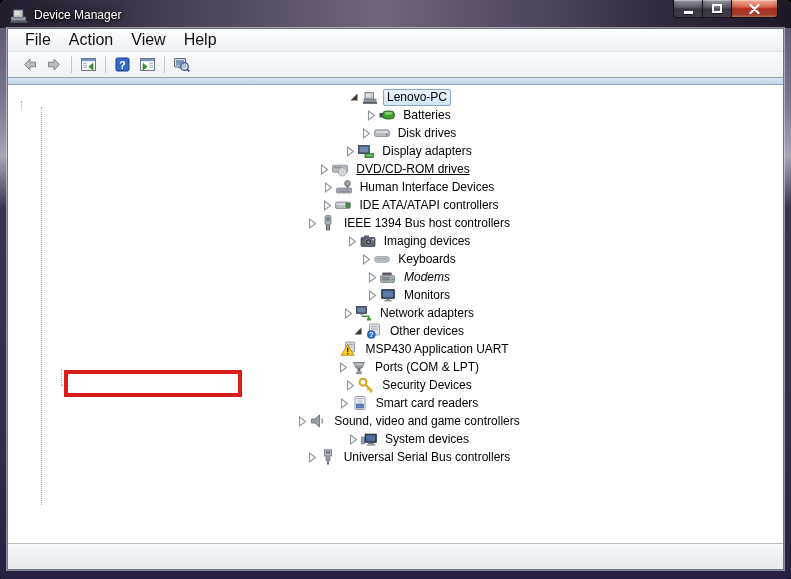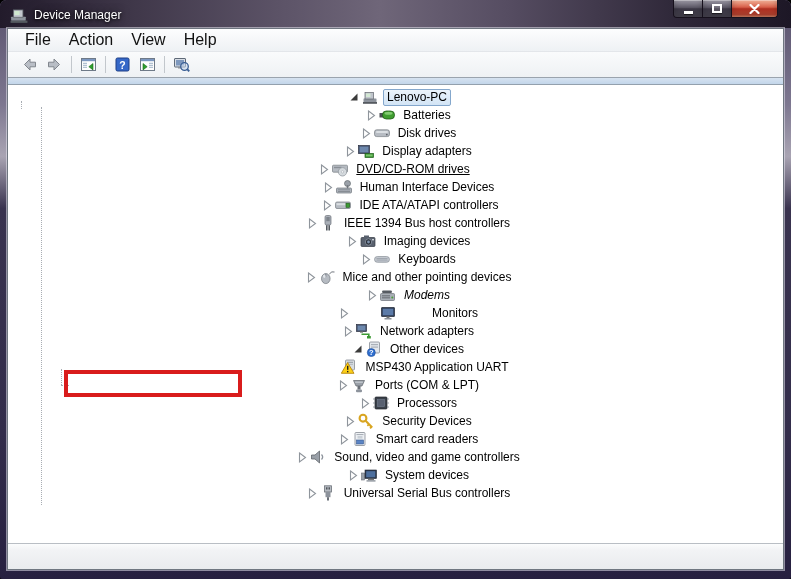--- a/index.html
+++ b/index.html
@@ -286,50 +286,36 @@
               <path d="M3.5 2 L9.5 6.5 L3.5 11 Z" fill="#fefefe" stroke="#8f959c" stroke-width="1.1"></path>
             </svg>
           </span>
           <span class="tree-icon"><svg width="16" height="16" viewBox="0 0 16 16">
               <rect x="0.5" y="5.5" width="15" height="5.8" rx="2.9" fill="#c3c8cf" stroke="#8a9098" stroke-width="0.7"></rect>
               <rect x="2.5" y="7.2" width="11" height="1.2" fill="#9aa0a8"></rect>
               <rect x="2.5" y="9.2" width="11" height="1" fill="#aab0b8"></rect>
             </svg></span>
           <span class="lbl">Keyboards</span>
         </div>
-        <div class="row" style="padding-left: 28px;">
-          <span class="expander">
-            <svg width="12" height="13" viewBox="0 0 12 13">
-              <path d="M3.5 2 L9.5 6.5 L3.5 11 Z" fill="#fefefe" stroke="#8f959c" stroke-width="1.1"></path>
-            </svg>
-          </span>
-          <span class="tree-icon"><svg width="16" height="16" viewBox="0 0 16 16">
-              <ellipse cx="6.8" cy="9.6" rx="4.3" ry="5" fill="#b6bbc2" stroke="#70757c" stroke-width="0.7"></ellipse>
-              <line x1="6.8" y1="4.8" x2="6.8" y2="8" stroke="#70757c" stroke-width="0.7"></line>
-              <path d="M10.3 5 Q12.8 1.8 15.5 3" fill="none" stroke="#70757c" stroke-width="1"></path>
-              <ellipse cx="5.3" cy="7.2" rx="1.2" ry="1.8" fill="#e2e6ea"></ellipse>
-            </svg></span>
-          <span class="lbl">Mice and other pointing devices</span>
-        </div>
         <div class="row" style="padding-left: 28px; font-style: italic;">
           <span class="expander">
             <svg width="12" height="13" viewBox="0 0 12 13">
               <path d="M3.5 2 L9.5 6.5 L3.5 11 Z" fill="#fefefe" stroke="#8f959c" stroke-width="1.1"></path>
             </svg>
           </span>
           <span class="tree-icon"><svg width="16" height="16" viewBox="0 0 16 16">
               <rect x="0.5" y="6.5" width="14" height="7" rx="1" fill="#a8aeb6" stroke="#6b7078" stroke-width="0.7"></rect>
               <rect x="2" y="8.2" width="8" height="1.2" fill="#6f747b"></rect>
               <rect x="2" y="10.2" width="8" height="1.2" fill="#6f747b"></rect>
               <rect x="2" y="3.5" width="10" height="2.6" rx="1.3" fill="#565b62"></rect>
               <circle cx="12.3" cy="10.6" r="1" fill="#4a9d3a"></circle>
             </svg></span>
           <span class="lbl">Modems</span>
         </div>
-        <div class="row" style="padding-left: 28px; gap: 28px;">
+        <div class="row" style="padding-left: 28px;">
           <span class="expander">
             <svg width="12" height="13" viewBox="0 0 12 13">
               <path d="M3.5 2 L9.5 6.5 L3.5 11 Z" fill="#fefefe" stroke="#8f959c" stroke-width="1.1"></path>
             </svg>
           </span>
           <span class="tree-icon"><svg width="16" height="16" viewBox="0 0 16 16">
               <rect x="1.5" y="2.5" width="13" height="9" rx="0.5" fill="#31405a" stroke="#1c2430" stroke-width="0.7"></rect>
               <rect x="2.8" y="3.8" width="10.4" height="6.4" fill="#5c7ba8"></rect>
               <rect x="6.5" y="11.5" width="3" height="1.5" fill="#777"></rect>
               <rect x="4.5" y="13" width="7" height="1.5" fill="#8d939c"></rect>
@@ -384,40 +370,20 @@
               <path d="M3.5 2 L9.5 6.5 L3.5 11 Z" fill="#fefefe" stroke="#8f959c" stroke-width="1.1"></path>
             </svg>
           </span>
           <span class="tree-icon"><svg width="16" height="16" viewBox="0 0 16 16">
               <path d="M2.5 3.5 H13.5 L11 9 H5 Z" fill="#9aa0a8" stroke="#5f646b" stroke-width="0.7"></path>
               <rect x="4.2" y="4.6" width="7.6" height="1.2" fill="#c8cdd3"></rect>
               <rect x="6.5" y="9" width="3" height="3.6" fill="#6b7078"></rect>
               <rect x="5" y="12.6" width="6" height="2.6" rx="1" fill="#8d939c"></rect>
             </svg></span>
           <span class="lbl">Ports (COM &amp; LPT)</span>
-        </div>
-        <div class="row" style="padding-left: 28px;">
-          <span class="expander">
-            <svg width="12" height="13" viewBox="0 0 12 13">
-              <path d="M3.5 2 L9.5 6.5 L3.5 11 Z" fill="#fefefe" stroke="#8f959c" stroke-width="1.1"></path>
-            </svg>
-          </span>
-          <span class="tree-icon"><svg width="16" height="16" viewBox="0 0 16 16">
-              <rect x="2" y="2" width="12" height="12" rx="1" fill="#3a4049" stroke="#22262c" stroke-width="0.7"></rect>
-              <rect x="4.5" y="4.5" width="7" height="7" fill="#586070" stroke="#747e8e" stroke-width="0.6"></rect>
-              <g stroke="#8d939c" stroke-width="0.9">
-                <line x1="0" y1="4" x2="2" y2="4"></line>
-                <line x1="0" y1="8" x2="2" y2="8"></line>
-                <line x1="0" y1="12" x2="2" y2="12"></line>
-                <line x1="14" y1="4" x2="16" y2="4"></line>
-                <line x1="14" y1="8" x2="16" y2="8"></line>
-                <line x1="14" y1="12" x2="16" y2="12"></line>
-              </g>
-            </svg></span>
-          <span class="lbl">Processors</span>
         </div>
         <div class="row" style="padding-left: 28px;">
           <span class="expander">
             <svg width="12" height="13" viewBox="0 0 12 13">
               <path d="M3.5 2 L9.5 6.5 L3.5 11 Z" fill="#fefefe" stroke="#8f959c" stroke-width="1.1"></path>
             </svg>
           </span>
           <span class="tree-icon"><svg width="16" height="16" viewBox="0 0 16 16">
               <circle cx="5" cy="5.2" r="3.4" fill="none" stroke="#d9a520" stroke-width="2.1"></circle>
               <line x1="7.6" y1="7.8" x2="14.2" y2="14.4" stroke="#d9a520" stroke-width="2.1"></line>

